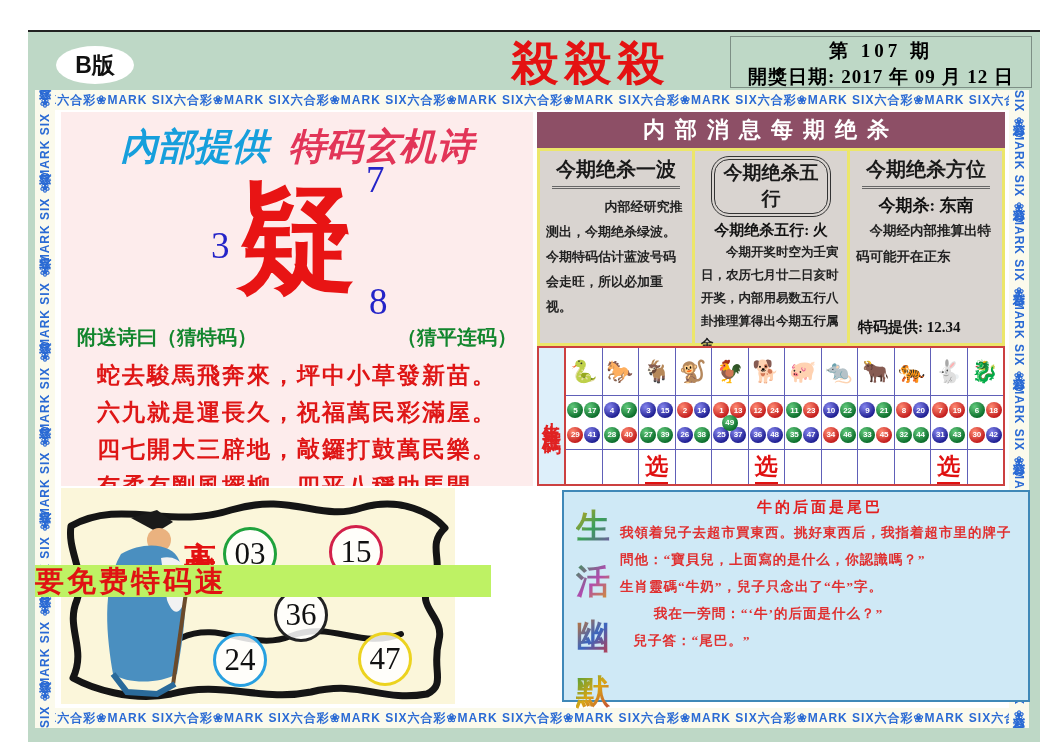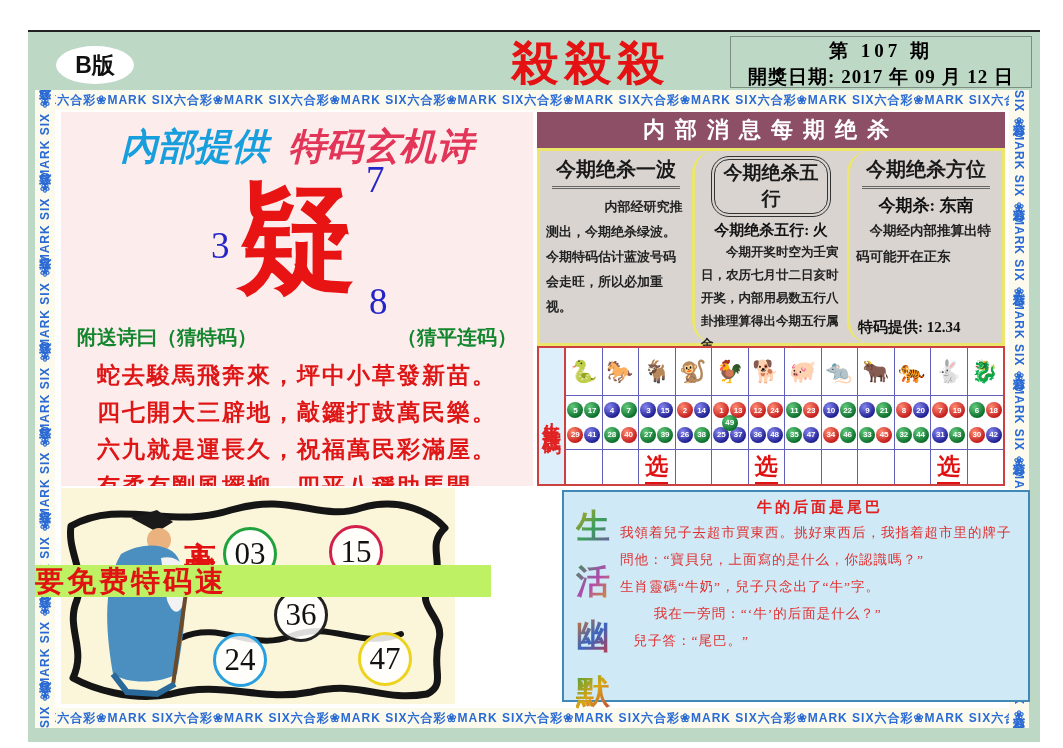--- a/index.html
+++ b/index.html
@@ -54,21 +54,21 @@
     color:#13862e; font-size:20px; font-weight:bold; font-family:"Liberation Serif", serif; }
   .poem { margin-top:6px; text-align:center; color:#df1616; font-size:23px; font-weight:bold;
     line-height:37px; font-family:"Liberation Serif", serif; letter-spacing:2px; }
 
   
   .kill-header { position:absolute; left:482px; top:2px; width:468px; height:36px;
     background:#8d4f66; color:#fff; font-size:22px; font-weight:bold; letter-spacing:10px;
     text-align:center; line-height:36px; font-family:"Liberation Serif", serif; }
   .kill-box { position:absolute; left:482px; top:38px; width:468px; height:198px;
     background:#d9d4d0; border:3px solid #ece66a; display:flex; }
-  .kcol { flex:1; padding:5px 6px 4px; position:relative; font-family:"Liberation Serif", serif;border-radius:22px; }
+  .kcol { flex:1; padding:5px 6px 4px; position:relative; font-family:"Liberation Serif", serif; }
   .kcol + .kcol { border-left:3px solid #ece66a; }
   .kc-title { font-size:20px; font-weight:bold; color:#1a1a1a; text-align:center;
     margin:0 6px 5px; border-bottom:3px double #666; padding-bottom:3px; }
   .kc-title-oval { font-size:19px; font-weight:bold; color:#1a1a1a; text-align:center;
     margin:0 10px 4px; border:4px double #333; border-radius:18px; padding:0 4px 1px; }
   .kc-line1 { text-align:center; font-size:15px; font-weight:bold; color:#111; margin-bottom:1px; }
   .kc-line1.big { font-size:17px; }
   .kc-body { font-size:13px; font-weight:bold; color:#222; line-height:25px; }
   .kc-body.ind45 { text-indent:4.5em; }
   .kc-body.ind2 { text-indent:2em; font-size:12.5px; line-height:23px; }
@@ -117,21 +117,21 @@
 
   .overlay-band { position:absolute; left:7px; top:533px; width:456px; height:32px;
     background:#bef264; color:#e01212; font-size:29px; font-weight:bold; line-height:32px;
     letter-spacing:3px; font-family:"Liberation Serif", serif; overflow:hidden; z-index:5; }
 
   
   .story { position:absolute; left:482px; top:380px; width:468px; height:212px;
     background:#cfe9f6; border:2px solid #3f88b8; padding:6px 8px 4px 56px;margin-left:25px; }
   .story-title { text-align:center; color:#e22020; font-size:15px; font-weight:bold;
     letter-spacing:3px; font-family:"Liberation Serif", serif; margin-bottom:2px; }
-  .story-line { color:#e03030; font-size:13.5px; font-weight:normal; line-height:27px;
+  .story-line { color:#e03030; font-size:13.5px; font-weight:bold; line-height:27px;
     letter-spacing:1px; font-family:"Liberation Serif", serif; }
   .story-side { position:absolute; left:6px; top:12px; width:46px; display:flex;
     flex-direction:column; gap:9px; align-items:center; font-size:34px; font-weight:bold;
     font-family:"Liberation Serif", serif; }
   .sc { background-clip:text; -webkit-background-clip:text; color:transparent; }
   .sc0 { background-image:linear-gradient(135deg,#d9a516,#3aa05a,#7a4ab0); }
   .sc1 { background-image:linear-gradient(135deg,#2e9e4f,#b04ab0,#d9a516); }
   .sc2 { background-image:linear-gradient(135deg,#e07818,#3a66c0,#d33); }
   .sc3 { background-image:linear-gradient(135deg,#35a040,#d9a516,#c03a3a); }
 </style>
@@ -166,22 +166,22 @@
         <div class="m-num m-num-top">7</div>
         <div class="m-num m-num-left">3</div>
         <div class="m-num m-num-bottom">8</div>
       </div>
       <div class="mystic-sub">
         <span>附送诗曰（猜特码）</span>
         <span>（猜平连码）</span>
       </div>
       <div class="poem" id="poem-lines">
           <div>蛇去駿馬飛奔來，坪中小草發新苗。</div>
+          <div>六九就是運長久，祝福萬民彩滿屋。</div>
           <div>四七開大三辟地，敲鑼打鼓萬民樂。</div>
-          <div>六九就是運長久，祝福萬民彩滿屋。</div>
           <div>有柔有剛風擺柳，四平八穩助馬開。</div>
         </div>
 
     </div>
 
     <div class="kill-header">内部消息每期绝杀</div>
     <div class="kill-box">
       <div class="kcol">
         <div class="kc-title">今期绝杀一波</div>
         <div class="kc-body ind45">内部经研究推测出，今期绝杀绿波。今期特码估计蓝波号码会走旺，所以必加重视。</div>

